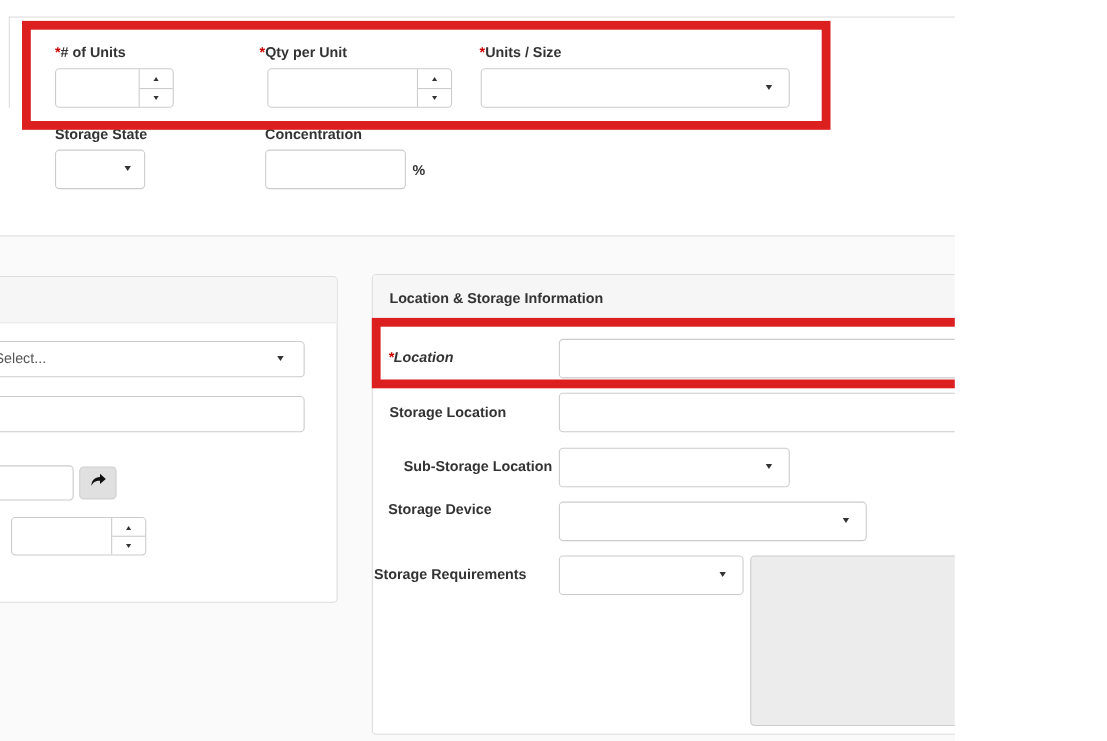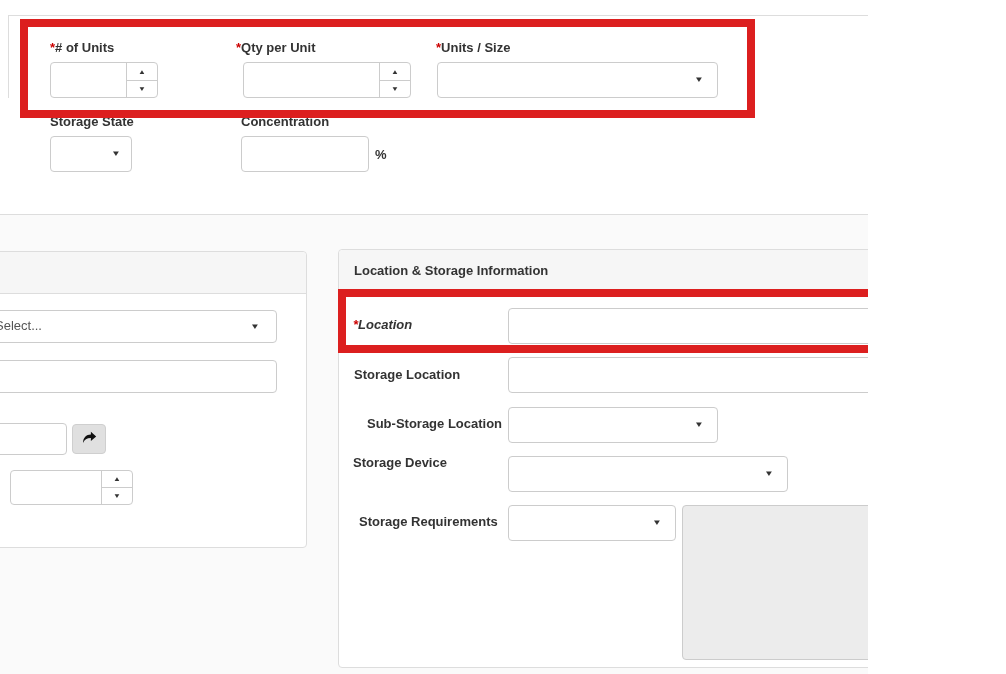--- a/index.html
+++ b/index.html
@@ -72,21 +72,21 @@
   .ctl-lp-spin   { left:10px; top:470px; width:123px; height:35px; }
 
   
   .panel-right    { left:338px; top:249px; width:665px; height:419px; }
   .panel-right-hd { height:42px; }
   .panel-right-hd .panel-title { line-height:42px; }
   .lbl-location         { left:353px; top:318px;font-style:italic; }
   .lbl-storage-location { left:354px; top:368px; }
   .lbl-sub-storage      { left:367px; top:417px; }
   .lbl-storage-device   { left:353px; top:456px; }
-  .lbl-storage-req      { left:359px; top:515px; }
+  .lbl-storage-req      { left:340px; top:515px; }
   .ctl-location         { left:508px; top:308px; width:420px; height:36px; }
   .ctl-storage-location { left:508px; top:357px; width:420px; height:36px; }
   .ctl-sub-storage      { left:508px; top:407px; width:210px; height:36px; }
   .ctl-storage-device   { left:508px; top:456px; width:280px; height:36px; }
   .ctl-storage-req      { left:508px; top:505px; width:168px; height:36px; }
   .ctl-storage-notes    { position:absolute; left:682px; top:505px; width:297px; height:155px;
                           background:#ececec; border:1px solid #ccc; border-radius:4px;
                           box-sizing:border-box; resize:none; outline:none;
                           font:13px "Liberation Sans", sans-serif; }
   .grip { position:absolute; left:966px; top:647px; width:10px; height:10px;

